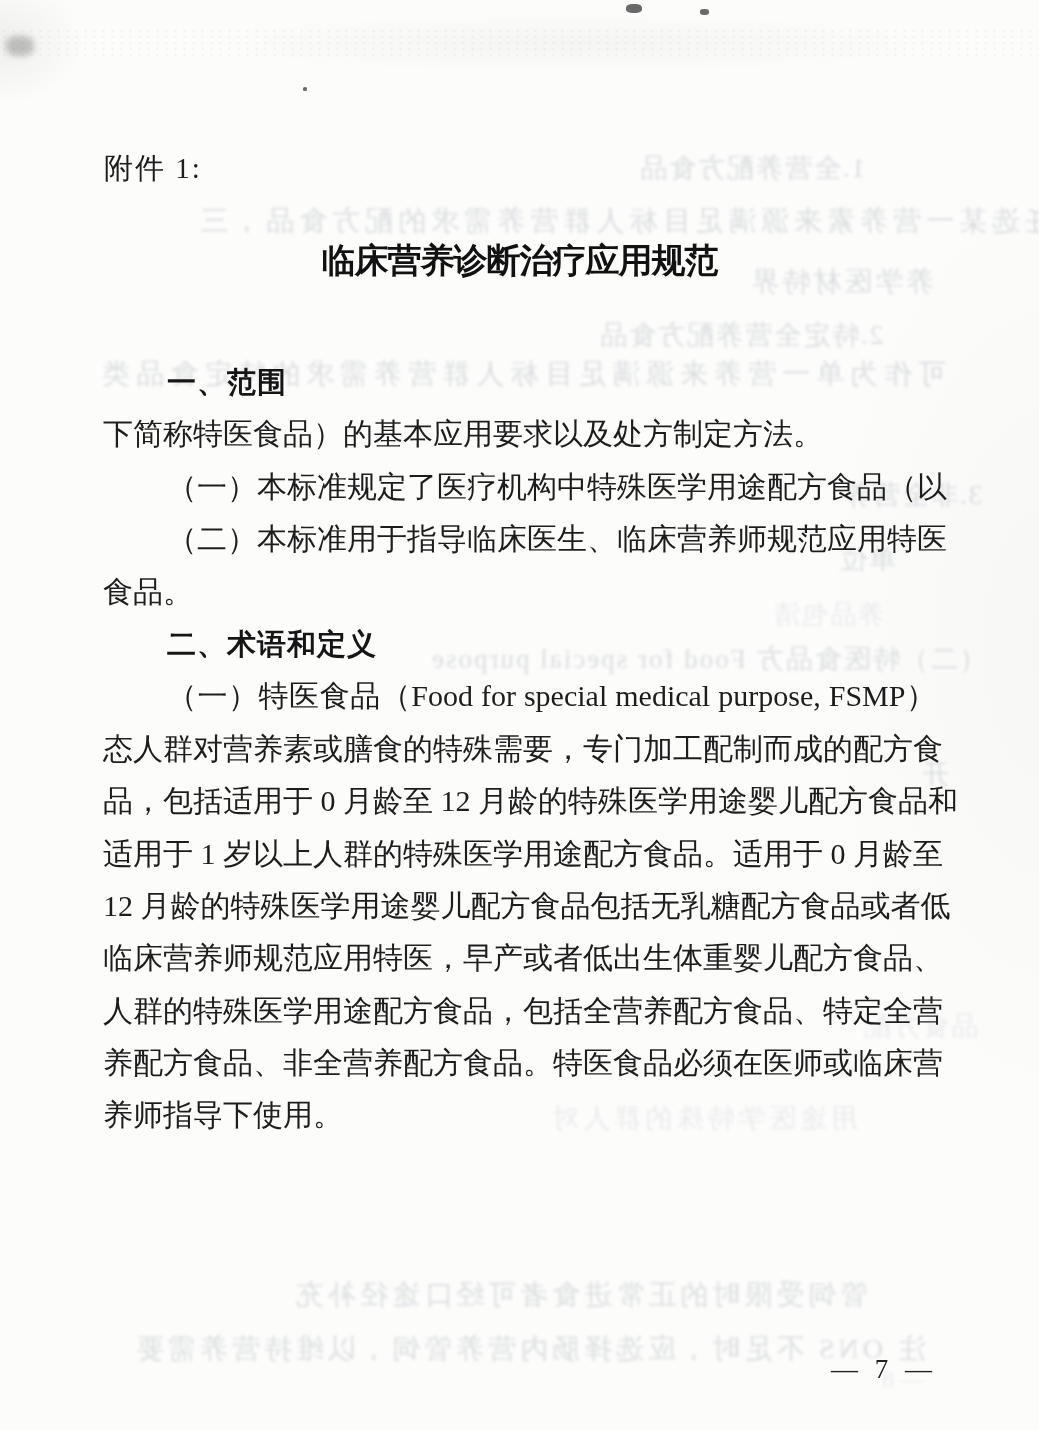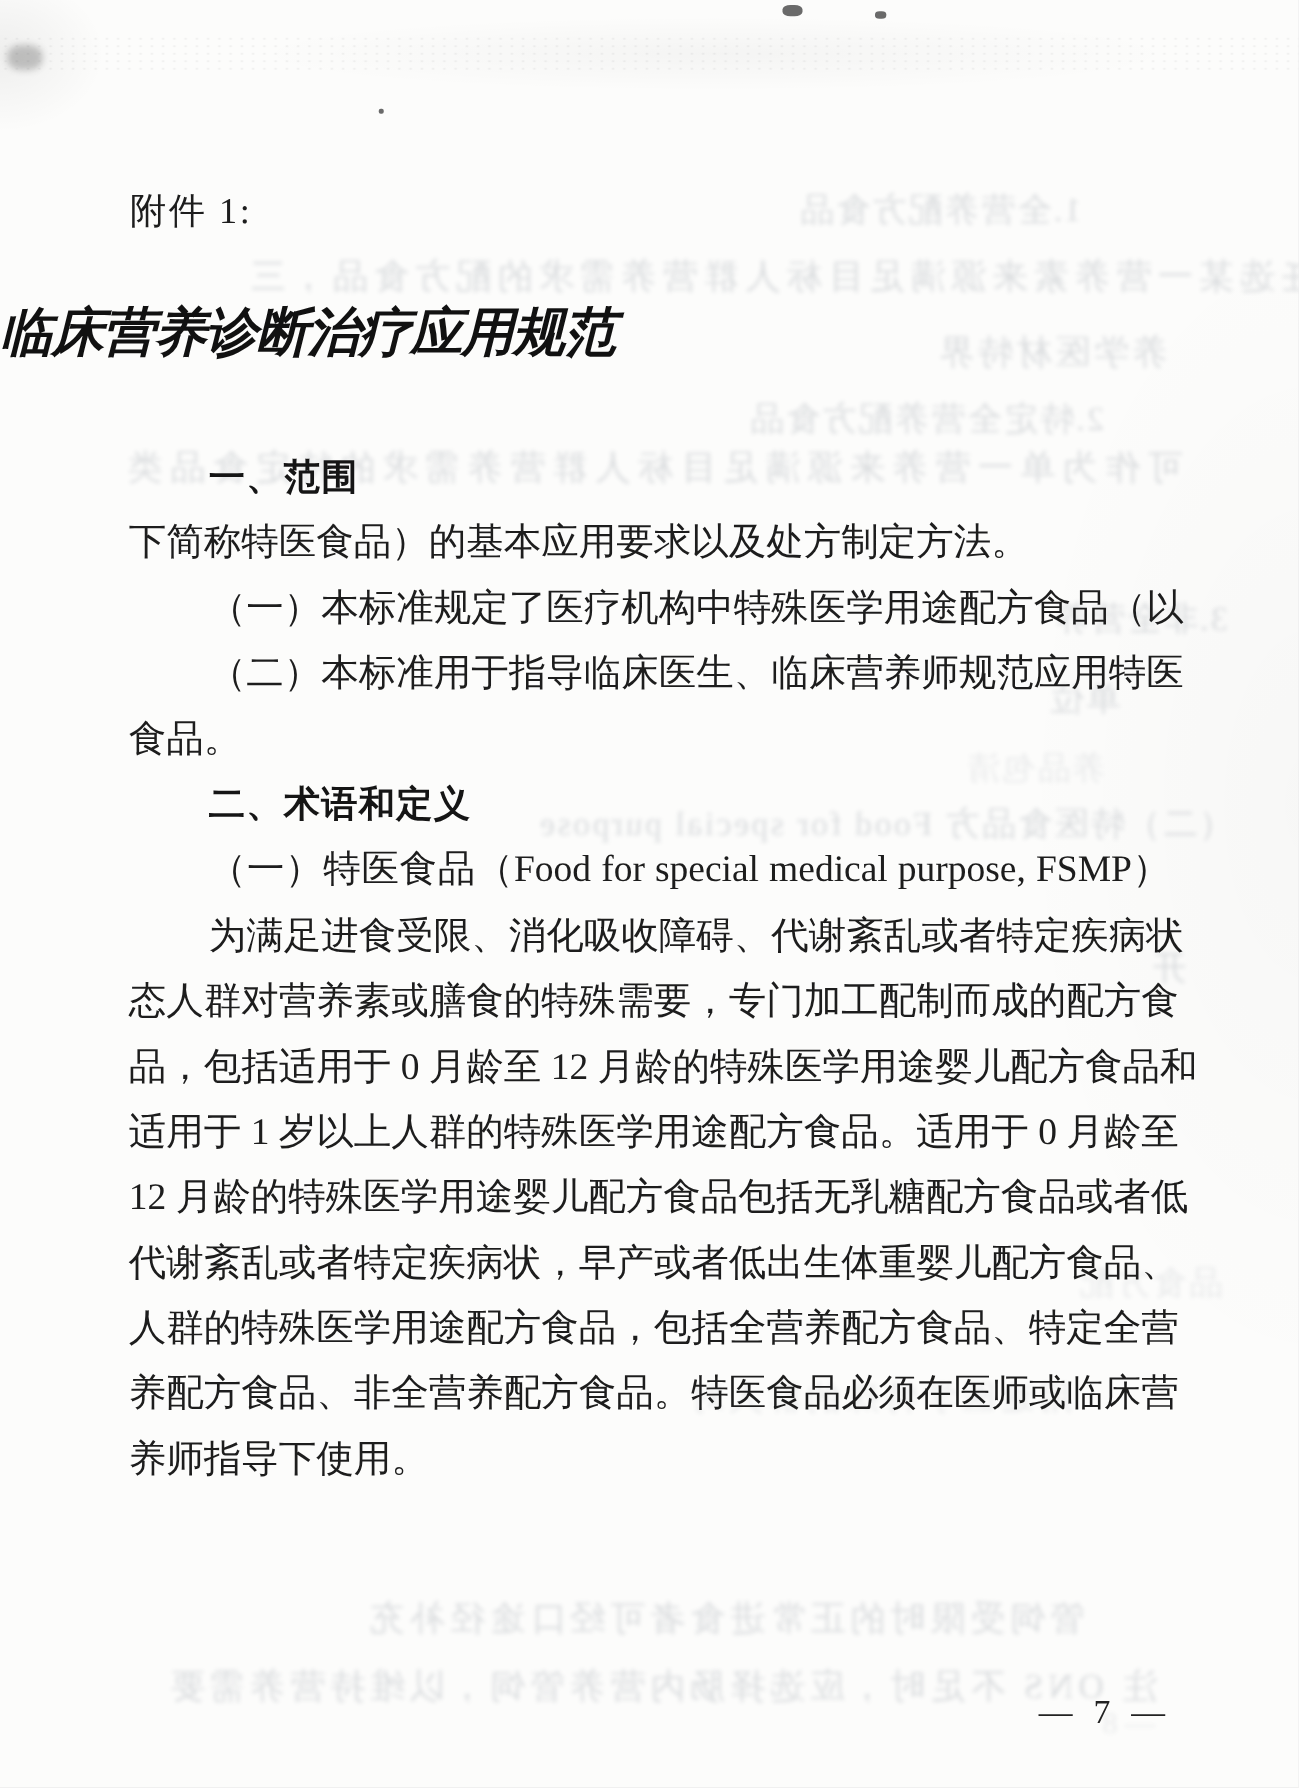--- a/index.html
+++ b/index.html
@@ -38,25 +38,24 @@
     pointer-events:none;
   }
   .bleed.nomirror{transform:none;}
   .bleed.dim{opacity:.2;}
   .attachment{
     position:absolute;left:104px;top:149px;
     font-size:29px;letter-spacing:2px;
   }
   .title{
     position:absolute;left:0;top:238px;width:100%;
-    margin:0;text-align:left;
-    font-size:42px;font-weight:900;letter-spacing:-1px;
+    margin:0;text-align:center;
+    font-size:34px;font-weight:900;letter-spacing:-1px;
     color:#111;
     font-family:"Liberation Serif","DejaVu Serif",serif;
-    font-style:italic;
   }
   .content{
     position:absolute;left:103px;top:356px;width:833px;
   }
   .line{
     height:52.4px;line-height:52.4px;
     font-size:30px;
     white-space:nowrap;
   }
   .line.indent{text-indent:64px;}
@@ -105,26 +104,25 @@
   <h1 class="title">临床营养诊断治疗应用规范</h1>
 
   <div class="content">
       <div class="line heading indent">一、范围</div>
       <div class="line">下简称特医食品）的基本应用要求以及处方制定方法。</div>
       <div class="line indent justify">（一）本标准规定了医疗机构中特殊医学用途配方食品（以</div>
       <div class="line indent justify">（二）本标准用于指导临床医生、临床营养师规范应用特医</div>
       <div class="line">食品。</div>
       <div class="line heading indent">二、术语和定义</div>
       <div class="line indent justify">（一）特医食品（Food for special medical purpose, FSMP）</div>
-      <div class="line indent justify">为满足进食受限、消化吸收障碍、代谢紊乱或者特定疾病状</div>
       <div class="line justify">态人群对营养素或膳食的特殊需要，专门加工配制而成的配方食</div>
       <div class="line justify">品，包括适用于 0 月龄至 12 月龄的特殊医学用途婴儿配方食品和</div>
       <div class="line justify">适用于 1 岁以上人群的特殊医学用途配方食品。适用于 0 月龄至</div>
       <div class="line justify">12 月龄的特殊医学用途婴儿配方食品包括无乳糖配方食品或者低</div>
-      <div class="line justify">代谢紊乱或者特定疾病状，早产或者低出生体重婴儿配方食品、</div>
+      <div class="line justify">临床营养师规范应用特医，早产或者低出生体重婴儿配方食品、</div>
       <div class="line justify">人群的特殊医学用途配方食品，包括全营养配方食品、特定全营</div>
       <div class="line justify">养配方食品、非全营养配方食品。特医食品必须在医师或临床营</div>
       <div class="line">养师指导下使用。</div>
     </div>
 
   <div class="page-number">— 7 —</div>
 
 </div>
 
 </body></html>

